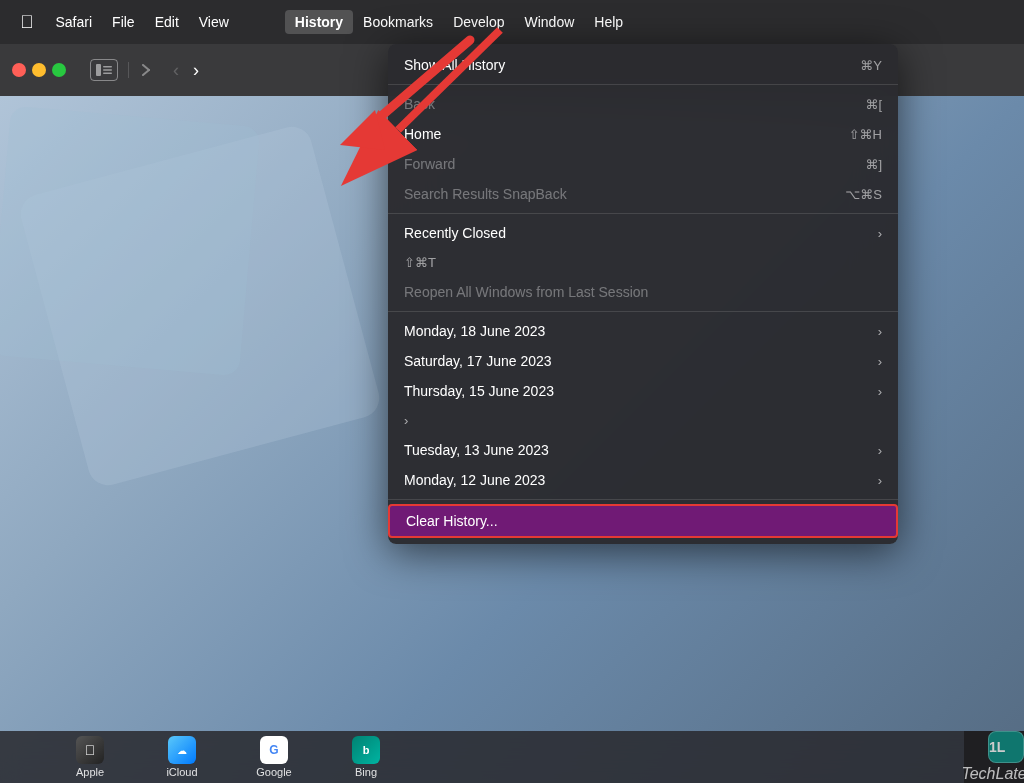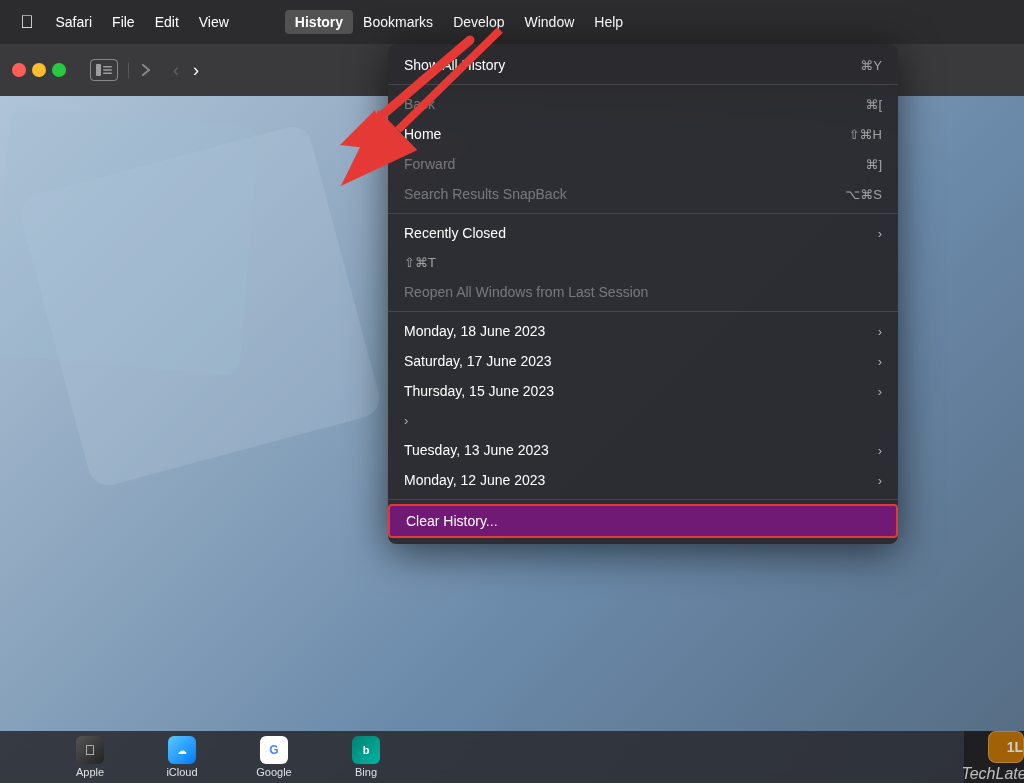--- a/index.html
+++ b/index.html
@@ -199,26 +199,26 @@
       top: 0;
       left: 330px;
       z-index: 300;
       pointer-events: none;
     }
 
     
     .techlate-badge {
       width: 36px;
       height: 36px;
-      background: #a16207;
+      background: #0f766e;
       border: 1.5px solid rgba(255,255,255,0.2);
       border-radius: 8px;
       display: flex;
       align-items: center;
-      justify-content: flex-end;
+      justify-content: flex-start;
       color: #fff;
       font-weight: 700;
       font-size: 16px;
       margin-left: 24px;
     }
   </style>
 </head>
 <body>
 
 <div class="menubar">

